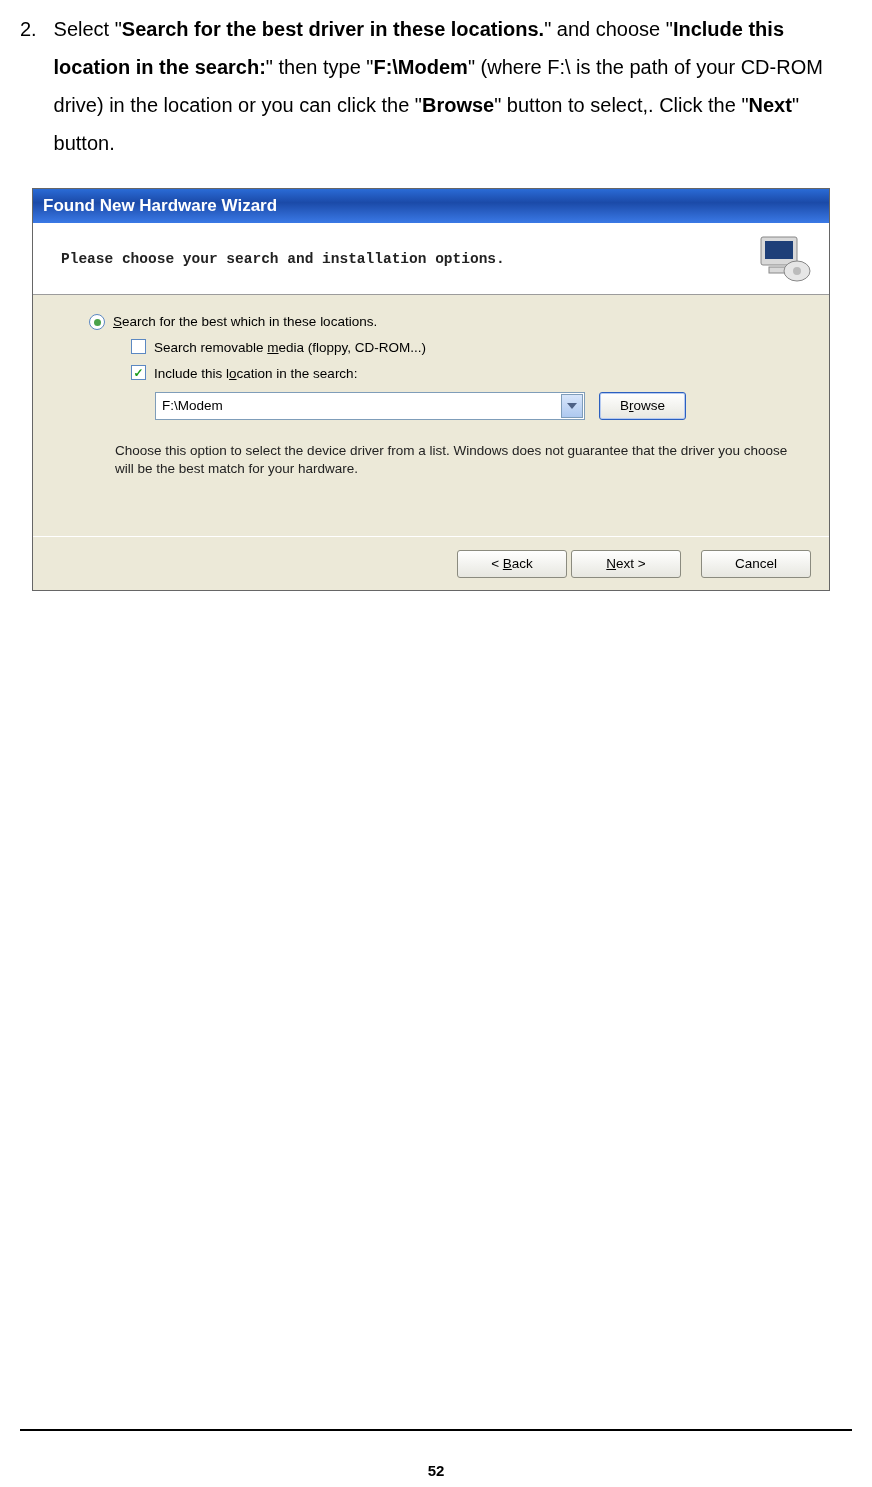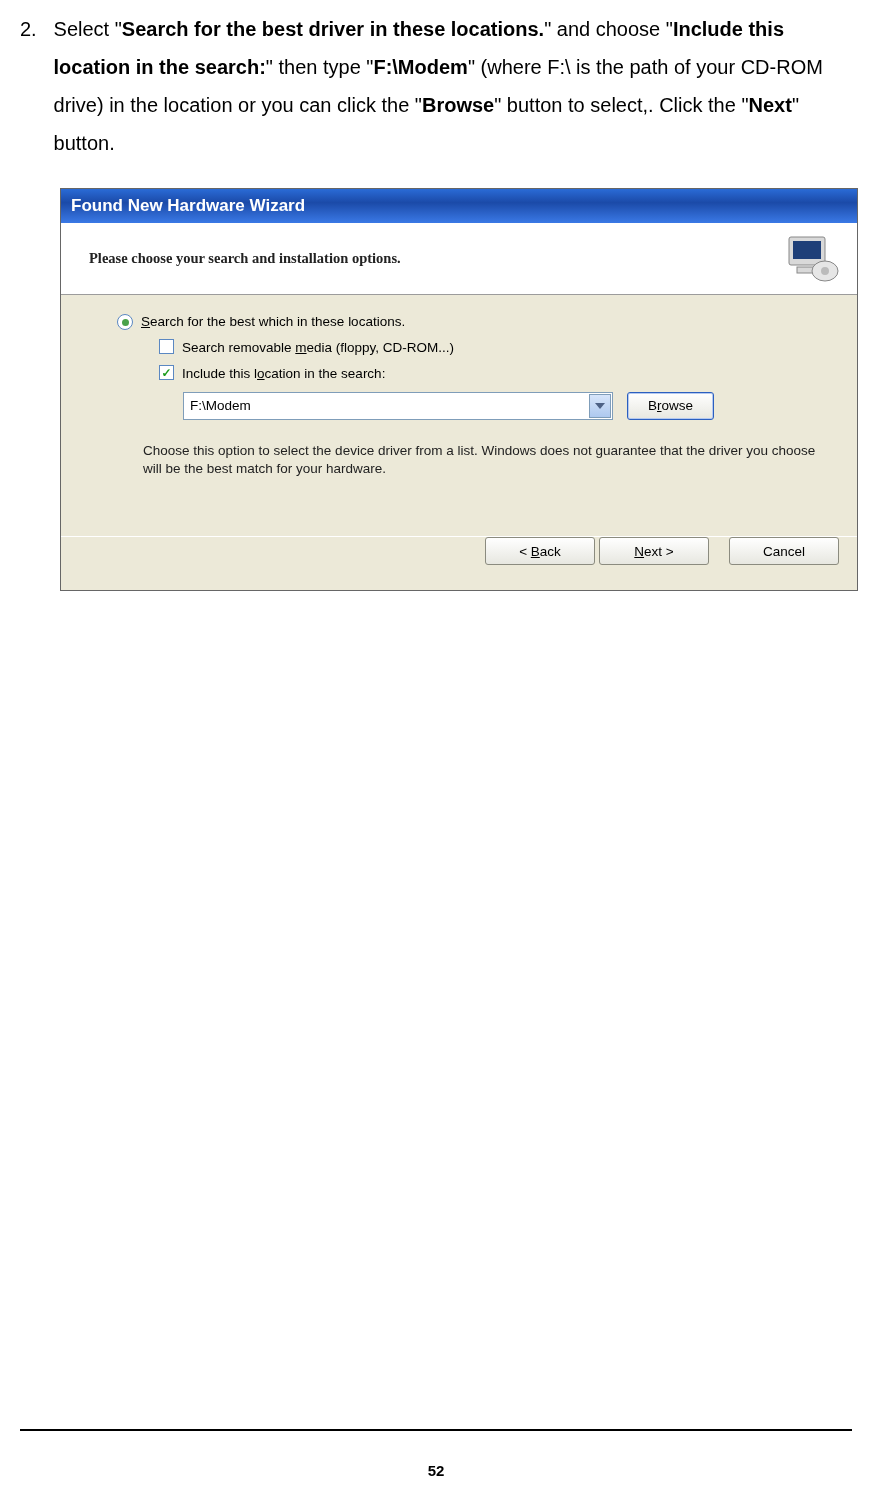--- a/index.html
+++ b/index.html
@@ -3,43 +3,43 @@
   <meta charset="utf-8">
   <style>
     * { box-sizing: border-box; margin: 0; padding: 0; }
     body { width: 872px; height: 1487px; background: #fff; font-family: Arial, Helvetica, sans-serif; color: #000; position: relative; }
     .page { padding: 10px 20px 0 20px; }
     .instruction { font-size: 20px; line-height: 1.9; margin-bottom: 26px; padding-left: 0; }
     .instruction .num { display: inline-block; width: 28px; vertical-align: top; }
     .instruction .body { display: inline-block; width: 790px; vertical-align: top; }
     .bold { font-weight: bold; }
 
-    .wizard-outer { margin-left: 40px; width: 798px; border: 1px solid #666; background: #ece9d8; }
+    .wizard-outer { margin-left: 12px; width: 798px; border: 1px solid #666; background: #ece9d8; }
     .titlebar { height: 34px; background: linear-gradient(to bottom, #2a6bd6 0%, #1b4aa8 40%, #3a79e6 100%); display: flex; align-items: center; padding-left: 10px; }
     .titlebar-text { color: #fff; font-family: "Trebuchet MS", Tahoma, sans-serif; font-weight: bold; font-size: 17px; }
     .header { height: 72px; background: #fff; border-bottom: 1px solid #9c9c9c; position: relative; display: flex; align-items: center; padding-left: 28px; }
-    .header-title { font-family: Liberation Serif, serif; font-size: 14.5px; font-weight: bold; color: #222; }
+    .header-title { font-family: Liberation Mono, monospace; font-size: 14.5px; font-weight: bold; color: #222; }
     .header-icon { position: absolute; right: 16px; top: 8px; width: 58px; height: 54px; }
     .header-icon svg { width: 58px; height: 54px; }
     .content { padding: 18px 36px 44px 56px; background: #ece9d8; font-family: Tahoma, sans-serif; font-size: 13.5px; color: #000; line-height: 1.35; }
     .radio-row { display: flex; align-items: center; margin-bottom: 8px; }
     .radio { width: 16px; height: 16px; border-radius: 50%; border: 1px solid #5b88c2; background: #fff; margin-right: 8px; display: flex; align-items: center; justify-content: center; flex: 0 0 16px; }
     .radio.selected::after { content:""; width: 7px; height: 7px; background: #4aa24a; border-radius: 50%; }
     .help-text { padding: 0 0 14px 26px; color: #222; }
     .check-row { display: flex; align-items: flex-start; margin-left: 42px; margin-bottom: 8px; }
     .checkbox { width: 15px; height: 15px; border: 1px solid #5b88c2; background: #fff; margin-right: 8px; display: flex; align-items: center; justify-content: center; flex: 0 0 15px; }
     .checkbox.checked::after { content:"✓"; font-size: 12px; color: #1a9a1a; line-height: 1; font-weight: bold; }
     .path-row { display: flex; align-items: center; margin-left: 66px; margin-top: 6px; margin-bottom: 22px; gap: 14px; }
     .combo { flex: 0 0 430px; height: 28px; border: 1px solid #7f9db9; background: #fff; display: flex; align-items: center; padding-left: 6px; position: relative; }
     .combo-text { font-family: Tahoma, sans-serif; font-size: 13.5px; }
     .combo-btn { position: absolute; right: 1px; top: 1px; width: 22px; height: 24px; background: linear-gradient(to bottom,#d7e5fa,#aec9ef); border: 1px solid #7f9db9; display:flex; align-items:center; justify-content:center; }
     .combo-btn::after { content:""; border-left: 5px solid transparent; border-right: 5px solid transparent; border-top: 6px solid #4d6185; }
     .browse-btn { height: 28px; padding: 0 20px; background: linear-gradient(to bottom,#fff,#e7e7e0); border: 1px solid #2b5fbf; border-radius: 3px; font-family: Tahoma, sans-serif; font-size: 13.5px; box-shadow: 0 0 0 1px #b4c9f0 inset; }
     .u { text-decoration: underline; }
-    .buttons-bar { height: 54px; background: #ece9d8; border-top: 1px solid #fff; display: flex; align-items: flex-start; justify-content: flex-end; padding-right: 18px; gap: 4px; }
+    .buttons-bar { height: 54px; background: #ece9d8; border-top: 1px solid #fff; display: flex; align-items: center; justify-content: flex-end; padding-right: 18px; gap: 4px; }
     .wiz-btn { height: 28px; width: 110px; background: linear-gradient(to bottom,#fff,#e7e7e0); border: 1px solid #8b8b7f; border-radius: 3px; font-family: Tahoma, sans-serif; font-size: 13.5px; }
     .wiz-btn + .wiz-btn.cancel { margin-left: 16px; }
 
     .footer-line { position: absolute; bottom: 56px; left: 20px; right: 20px; border-top: 2px solid #000; }
     .page-number { position: absolute; bottom: 8px; width: 100%; text-align: center; font-size: 15px; font-weight: bold; }
   </style>
 </head>
 <body>
 
 <div class="page">

